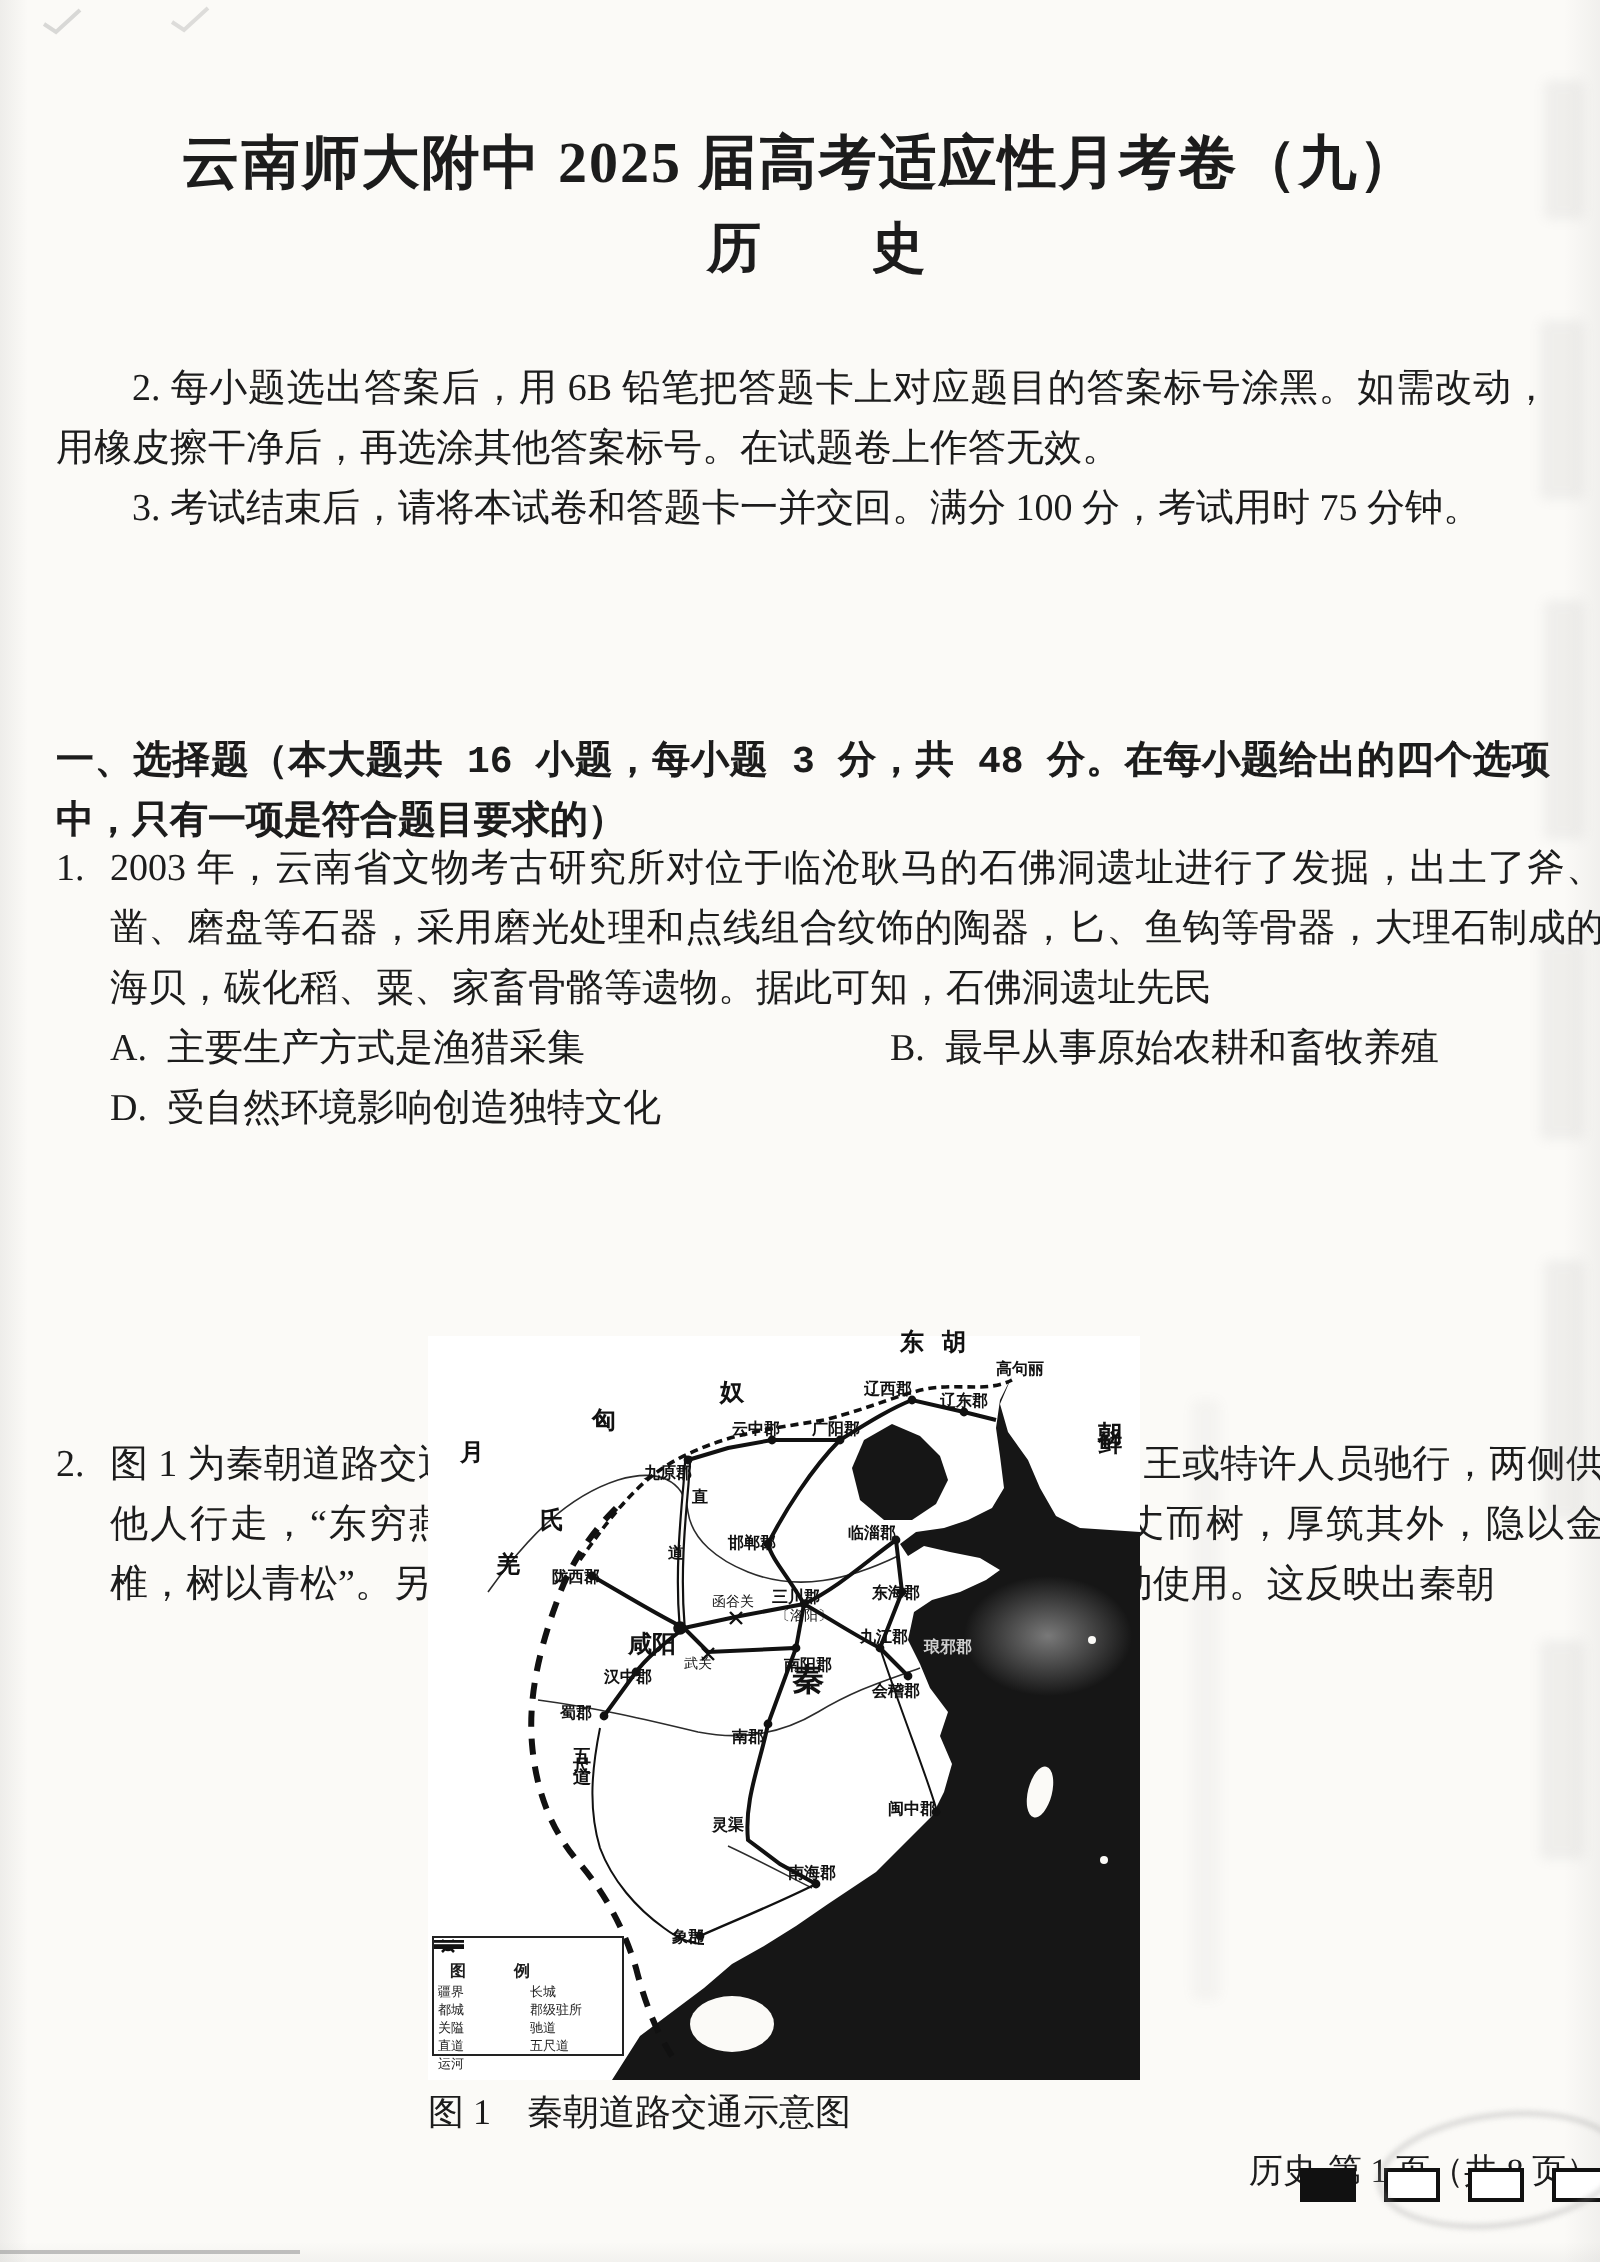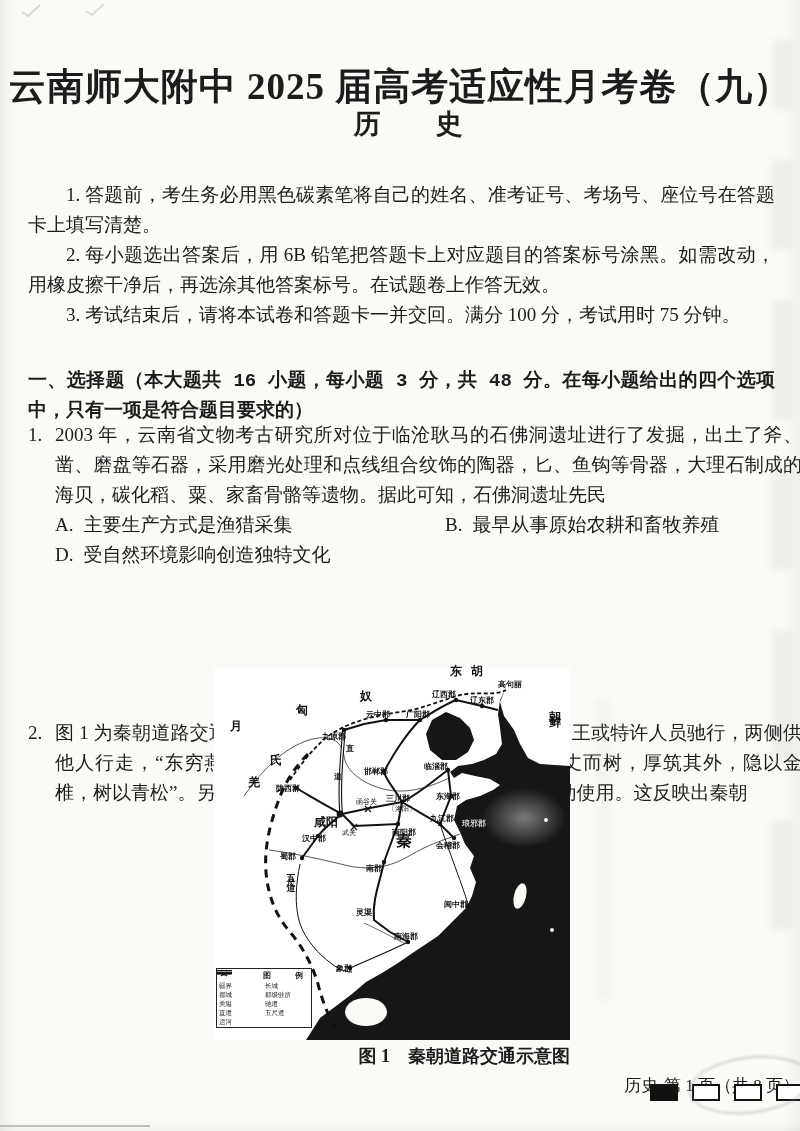--- a/index.html
+++ b/index.html
@@ -10,21 +10,21 @@
   }
   .page::before{ 
     content:"";position:absolute;inset:0;pointer-events:none;
     background:
       linear-gradient(90deg,rgba(120,120,120,.10),rgba(0,0,0,0) 14px),
       linear-gradient(270deg,rgba(150,150,150,.10),rgba(0,0,0,0) 18px),
       linear-gradient(0deg,rgba(140,140,140,.08),rgba(0,0,0,0) 10px);
   }
   .abs{position:absolute;}
   
-  .title{left:0;right:0;top:62px;text-align:center;font-size:37px;font-weight:bold;letter-spacing:1px;}
+  .title{left:0;right:0;top:62px;text-align:center;font-size:29px;font-weight:bold;letter-spacing:1px;}
   .subject{left:0;right:0;top:106px;text-align:center;font-size:27px;font-weight:bold;letter-spacing:14px;text-indent:14px;margin-left:16px;}
   
   .col{left:28px;width:747px;}
   .bodytext{font-size:19px;line-height:30px;text-align:justify;}
   .notice-h{font-weight:bold;}
   .notice p{margin:0;text-indent:2em;}
   .section-h{font-weight:bold;font-family:Liberation Mono, monospace;}
   .q{padding-left:27px;position:relative;}
   .q .qnum{position:absolute;left:0;top:0;}
   .opts{display:grid;grid-template-columns:390px 1fr;line-height:30px;}
@@ -35,26 +35,26 @@
   .map svg{position:absolute;left:0;top:0;}
   .ml{position:absolute;font-size:8px;line-height:9px;font-weight:bold;color:#111;white-space:nowrap;font-family:"Liberation Sans","DejaVu Sans",sans-serif;}
   .ml-big{font-size:12px;letter-spacing:1px;}
   .ml-med{font-size:12px;}
   .ml-sm{font-size:7px;font-weight:normal;}
   .ml-qin{font-size:16px;letter-spacing:2px;}
   .ml-light{color:#cfcfcf;margin-top:47px;}
   .vert{writing-mode:vertical-rl;letter-spacing:5px;}
   .legendbox{position:absolute;left:2px;top:300px;width:94px;height:58px;border:1px solid #222;background:#fff;
     font-family:"Liberation Sans","DejaVu Sans",sans-serif;}
-  .legendbox .lt{text-align:right;font-size:8px;font-weight:bold;letter-spacing:8px;text-indent:8px;margin-top:1px;}
+  .legendbox .lt{text-align:left;font-size:8px;font-weight:bold;letter-spacing:8px;text-indent:8px;margin-top:11px;}
   .lgrid{display:grid;grid-template-columns:46px 46px;padding:1px 2px;}
   .lrow{display:flex;align-items:center;height:9px;}
   .lrow svg{flex:0 0 15px;margin-right:2px;}
   .lrow span{font-size:6.5px;white-space:nowrap;}
-  .caption{left:214px;width:356px;top:1044px;text-align:right;font-size:18px;font-weight:bold;}
+  .caption{left:214px;width:356px;top:1044px;text-align:left;font-size:18px;font-weight:normal;}
   
   .footer{left:0;right:0;top:1074px;text-align:right;font-size:17px;}
   .marks{left:650px;top:1084px;display:flex;gap:14px;align-items:center;}
   .mark{width:24px;height:13px;border:2px solid #111;background:#fff;}
   .mark.filled{background:#111;}
   
   .ghost{position:absolute;background:#8a8a8a;opacity:.10;filter:blur(3px);border-radius:3px;}
   .stamp{position:absolute;left:688px;top:1056px;width:118px;height:52px;border:3px solid rgba(150,150,150,.30);
     border-radius:50%;transform:rotate(-7deg);filter:blur(1.2px);}
   .penmark{position:absolute;opacity:.35;}
@@ -67,21 +67,20 @@
 
   <svg class="penmark" style="left:20px;top:2px" width="120" height="16">
     <polyline points="2,10 8,14 20,3" fill="none" stroke="#9a9a9a" stroke-width="2"></polyline>
     <polyline points="66,9 72,13 84,2" fill="none" stroke="#a6a6a6" stroke-width="2"></polyline>
   </svg>
 
   <div class="abs title">云南师大附中 2025 届高考适应性月考卷（九）</div>
   <div class="abs subject">历　史</div>
 
   <div class="abs col bodytext notice" style="top:180px">
-    <p>1. 答题前，考生务必用黑色碳素笔将自己的姓名、准考证号、考场号、座位号在答题卡上填写清楚。</p>
     <p>2. 每小题选出答案后，用 6B 铅笔把答题卡上对应题目的答案标号涂黑。如需改动，用橡皮擦干净后，再选涂其他答案标号。在试题卷上作答无效。</p>
     <p>3. 考试结束后，请将本试卷和答题卡一并交回。满分 100 分，考试用时 75 分钟。</p>
   </div>
 
   <div class="abs col bodytext section-h" style="top:366px">一、选择题（本大题共 16 小题，每小题 3 分，共 48 分。在每小题给出的四个选项中，只有一项是符合题目要求的）</div>
 
   <div class="abs col bodytext q" style="top:420px">
     <span class="qnum">1.</span>
     <span>2003 年，云南省文物考古研究所对位于临沧耿马的石佛洞遗址进行了发掘，出土了斧、凿、磨盘等石器，采用磨光处理和点线组合纹饰的陶器，匕、鱼钩等骨器，大理石制成的海贝，碳化稻、粟、家畜骨骼等遗物。据此可知，石佛洞遗址先民</span>
     <div class="opts">

